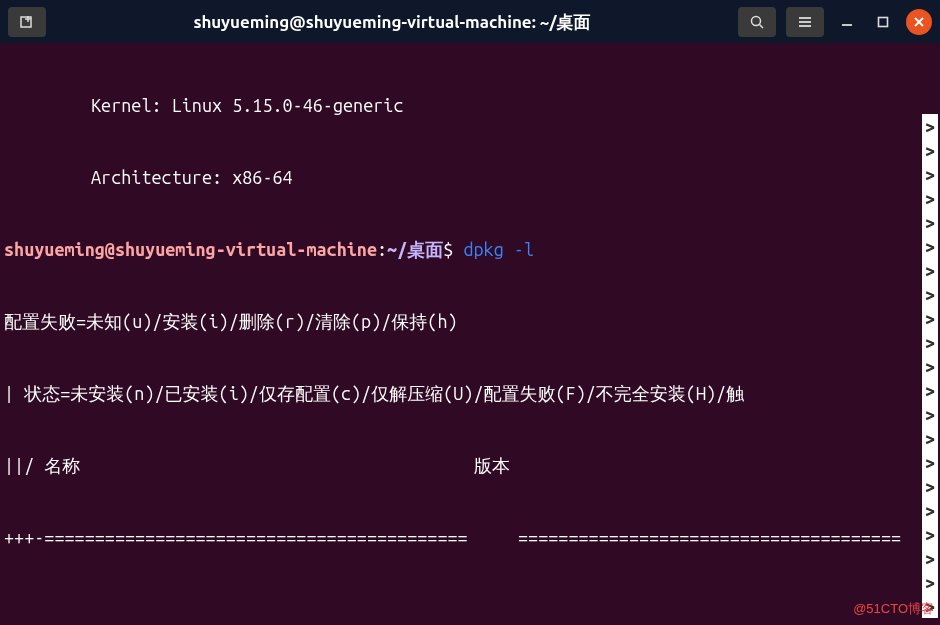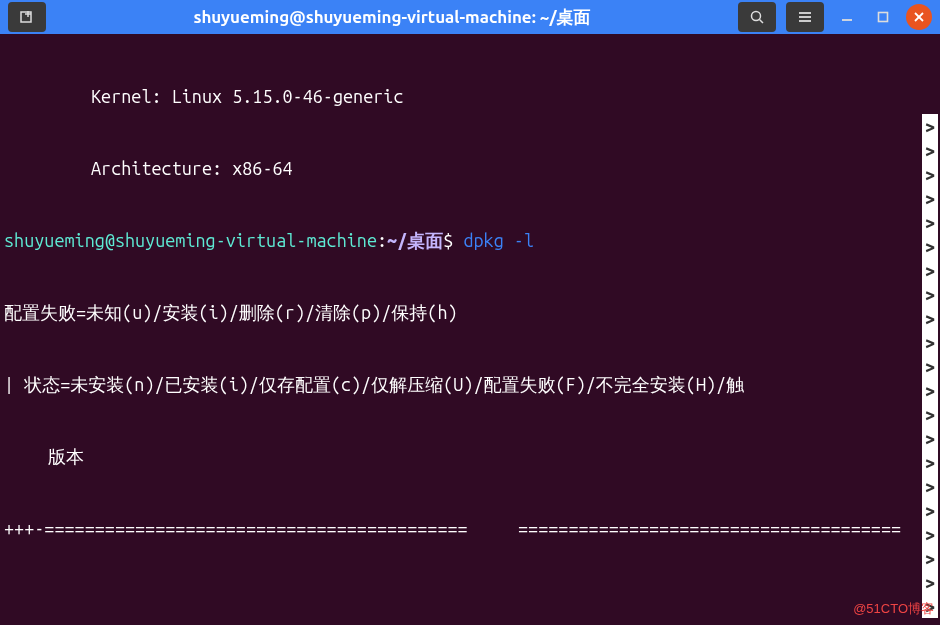--- a/index.html
+++ b/index.html
@@ -8,22 +8,22 @@
     height: 625px;
     background: #300a24;
     font-family: "Ubuntu Mono", "DejaVu Sans Mono", monospace;
     font-size: 18px;
     line-height: 24px;
     color: #ffffff;
     overflow: hidden;
     position: relative;
   }
   .titlebar {
-    height: 34px;
-    background: #3b82f6;
+    height: 43px;
+    background: #0f172a;
     display: flex;
     align-items: center;
     padding: 0 8px;
     gap: 8px;
     justify-content: flex-end;
   }
   .titlebar-btn {
     width: 38px;
     height: 30px;
     background: #3a3a3a;
@@ -54,21 +54,21 @@
     color: #ddd; font-size: 14px; font-family: sans-serif;
   }
   .close-btn { background: #e95420; color: #fff; }
   .terminal {
     padding: 2px 4px 0 4px;
     white-space: pre;
     letter-spacing: 0px;
   }
   .kernel-line { color: #ffffff; margin-left: 87px; }
   .arch-line   { color: #ffffff; margin-left: 87px; }
-  .prompt-user { color: #5eead4; font-weight: normal; }
+  .prompt-user { color: #fca5a5; font-weight: bold; }
   .prompt-path { color: #c4b5fd; font-weight: bold; }
   .prompt-sym  { color: #ffffff; }
   .cmd         { color: #3b82f6; }
   .row { display: flex; }
   .col-status { width: 44px; }
   .col-name   { width: 470px; }
   .col-version{ flex: 1; }
   .gt-col {
     position: absolute;
     right: 2px;
@@ -137,20 +137,21 @@
 </div>
 
 <div class="terminal">
   <div class="kernel-line"><span>Kernel:</span> <span>Linux 5.15.0-46-generic</span></div>
   <div class="arch-line"><span>Architecture:</span> <span>x86-64</span></div>
   <div><span class="prompt-user">shuyueming@shuyueming-virtual-machine</span><span class="prompt-sym">:</span><span class="prompt-path">~/桌面</span><span class="prompt-sym">$</span> <span class="cmd">dpkg -l</span></div>
   <div>配置失败=未知(u)/安装(i)/删除(r)/清除(p)/保持(h)</div>
   <div>| 状态=未安装(n)/已安装(i)/仅存配置(c)/仅解压缩(U)/配置失败(F)/不完全安装(H)/触</div>
   <div class="row">
     <div class="col-status"></div>
+    <div class="col-name" style="margin-left:-44px">||/ 名称</div>
     <div class="col-version">版本</div>
   </div>
   <div class="row">
     <div class="col-name" style="width:514px;margin-left:0">+++-==========================================</div>
     <div class="col-version">======================================</div>
   </div>
   
 </div>
 
 <div class="gt-col" id="gtcol">

